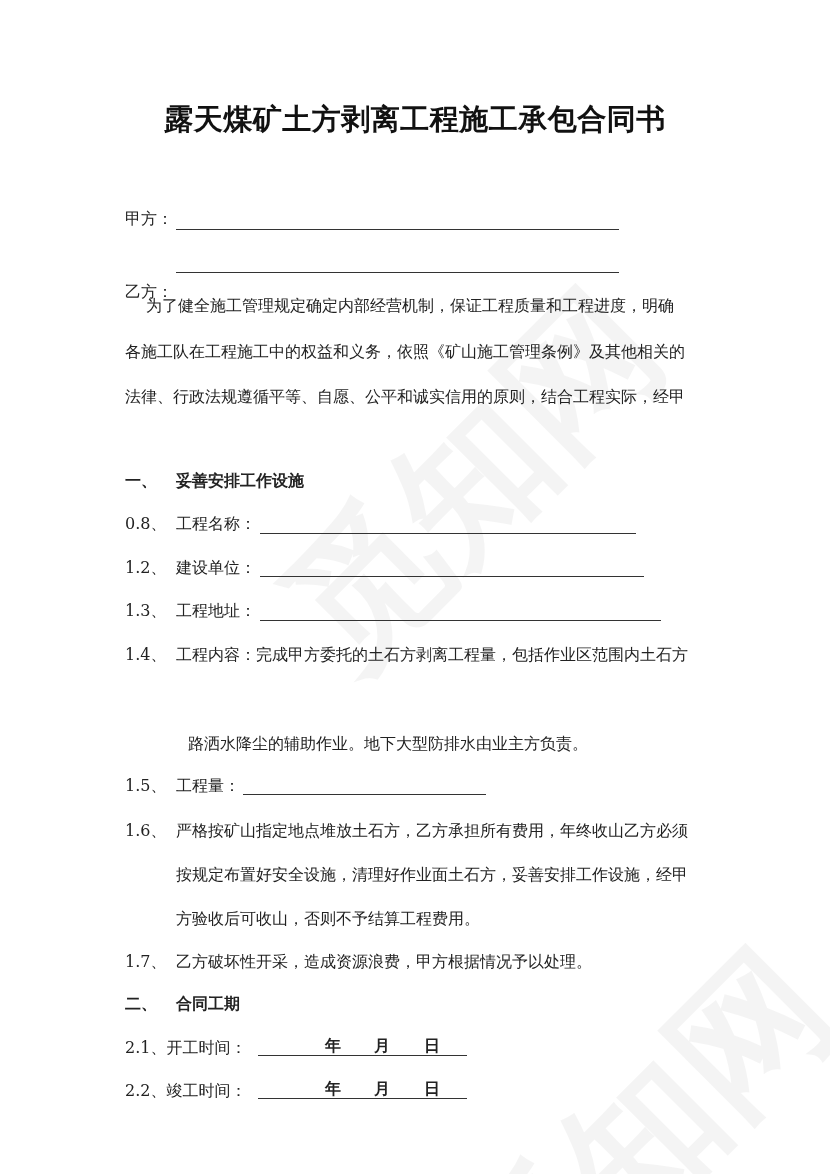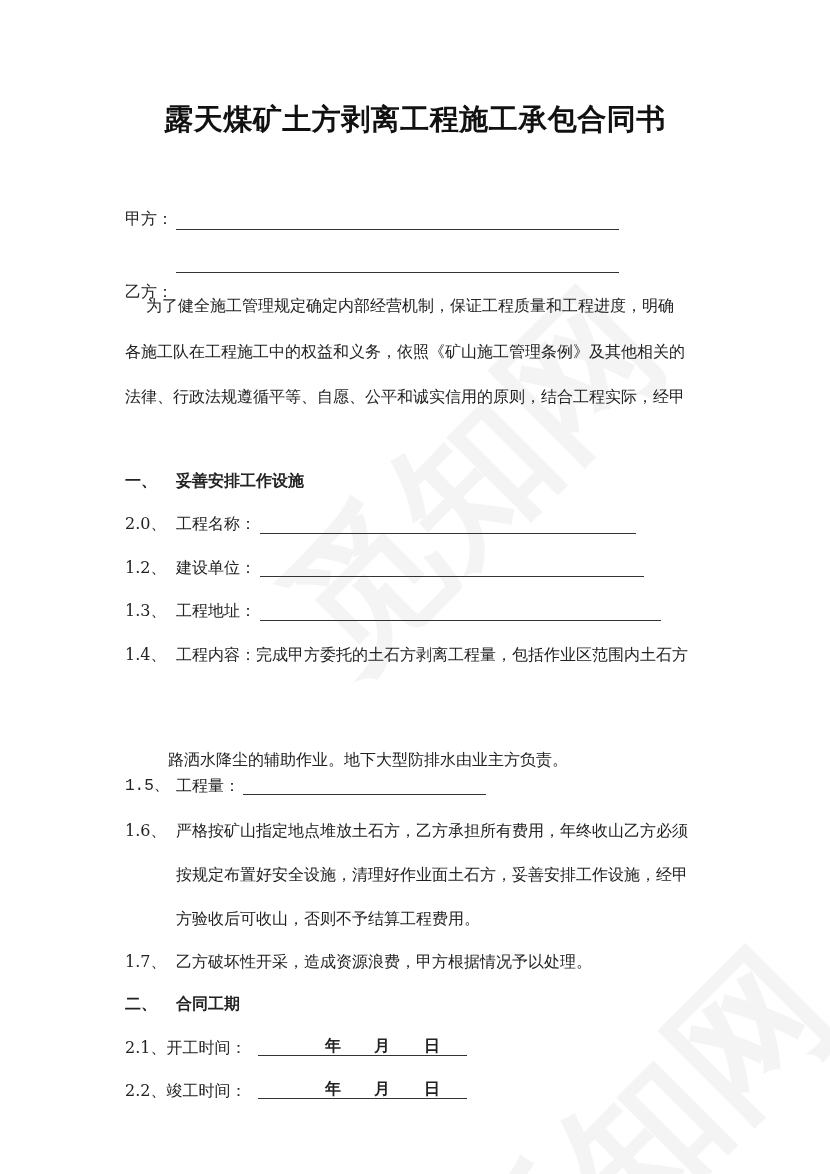--- a/index.html
+++ b/index.html
@@ -33,37 +33,37 @@
   <span class="line" style="left:125px; top:254px;margin-top:28px;">乙方：</span>
   <div class="uline" style="left:176px; top:272px; width:443px;"></div>
 
   <div class="para" style="left:146px; top:296px;">为了健全施工管理规定确定内部经营机制，保证工程质量和工程进度，明确</div>
   <div class="para" style="left:125px; top:342px;">各施工队在工程施工中的权益和义务，依照《矿山施工管理条例》及其他相关的</div>
   <div class="para" style="left:125px; top:387px;">法律、行政法规遵循平等、自愿、公平和诚实信用的原则，结合工程实际，经甲</div>
 
   <span class="line bold" style="left:125px; top:471px;">一、</span>
   <span class="line bold" style="left:176px; top:471px;">妥善安排工作设施</span>
 
-  <span class="line" style="left:125px; top:514px;">2.0、</span>
+  <span class="line" style="left:125px; top:514px;">0.8、</span>
   <span class="line" style="left:176px; top:514px;">工程名称：</span>
   <div class="uline" style="left:260px; top:533px; width:376px;"></div>
 
   <span class="line" style="left:125px; top:558px;">1.2、</span>
   <span class="line" style="left:176px; top:558px;">建设单位：</span>
   <div class="uline" style="left:260px; top:576px; width:384px;"></div>
 
   <span class="line" style="left:125px; top:601px;">1.3、</span>
   <span class="line" style="left:176px; top:601px;">工程地址：</span>
   <div class="uline" style="left:260px; top:620px; width:401px;"></div>
 
   <span class="line" style="left:125px; top:645px;text-align:right;">1.4、</span>
   <div class="para" style="left:176px; top:645px;">工程内容：完成甲方委托的土石方剥离工程量，包括作业区范围内土石方</div>
-  <div class="para" style="left:168px; top:734px;margin-top:16px;">路洒水降尘的辅助作业。地下大型防排水由业主方负责。</div>
+  <div class="para" style="left:188px; top:734px;">路洒水降尘的辅助作业。地下大型防排水由业主方负责。</div>
 
-  <span class="line" style="left:125px; top:776px;font-family:Liberation Mono, monospace;">1.5、</span>
+  <span class="line" style="left:125px; top:776px;">1.5、</span>
   <span class="line" style="left:176px; top:776px;">工程量：</span>
   <div class="uline" style="left:243px; top:794px; width:243px;"></div>
 
   <span class="line" style="left:125px; top:821px;">1.6、</span>
   <div class="para" style="left:176px; top:821px;">严格按矿山指定地点堆放土石方，乙方承担所有费用，年终收山乙方必须</div>
   <div class="para" style="left:176px; top:865px;">按规定布置好安全设施，清理好作业面土石方，妥善安排工作设施，经甲</div>
   <div class="para" style="left:176px; top:909px;">方验收后可收山，否则不予结算工程费用。</div>
 
   <span class="line" style="left:125px; top:952px;">1.7、</span>
   <div class="para" style="left:176px; top:952px;">乙方破坏性开采，造成资源浪费，甲方根据情况予以处理。</div>

